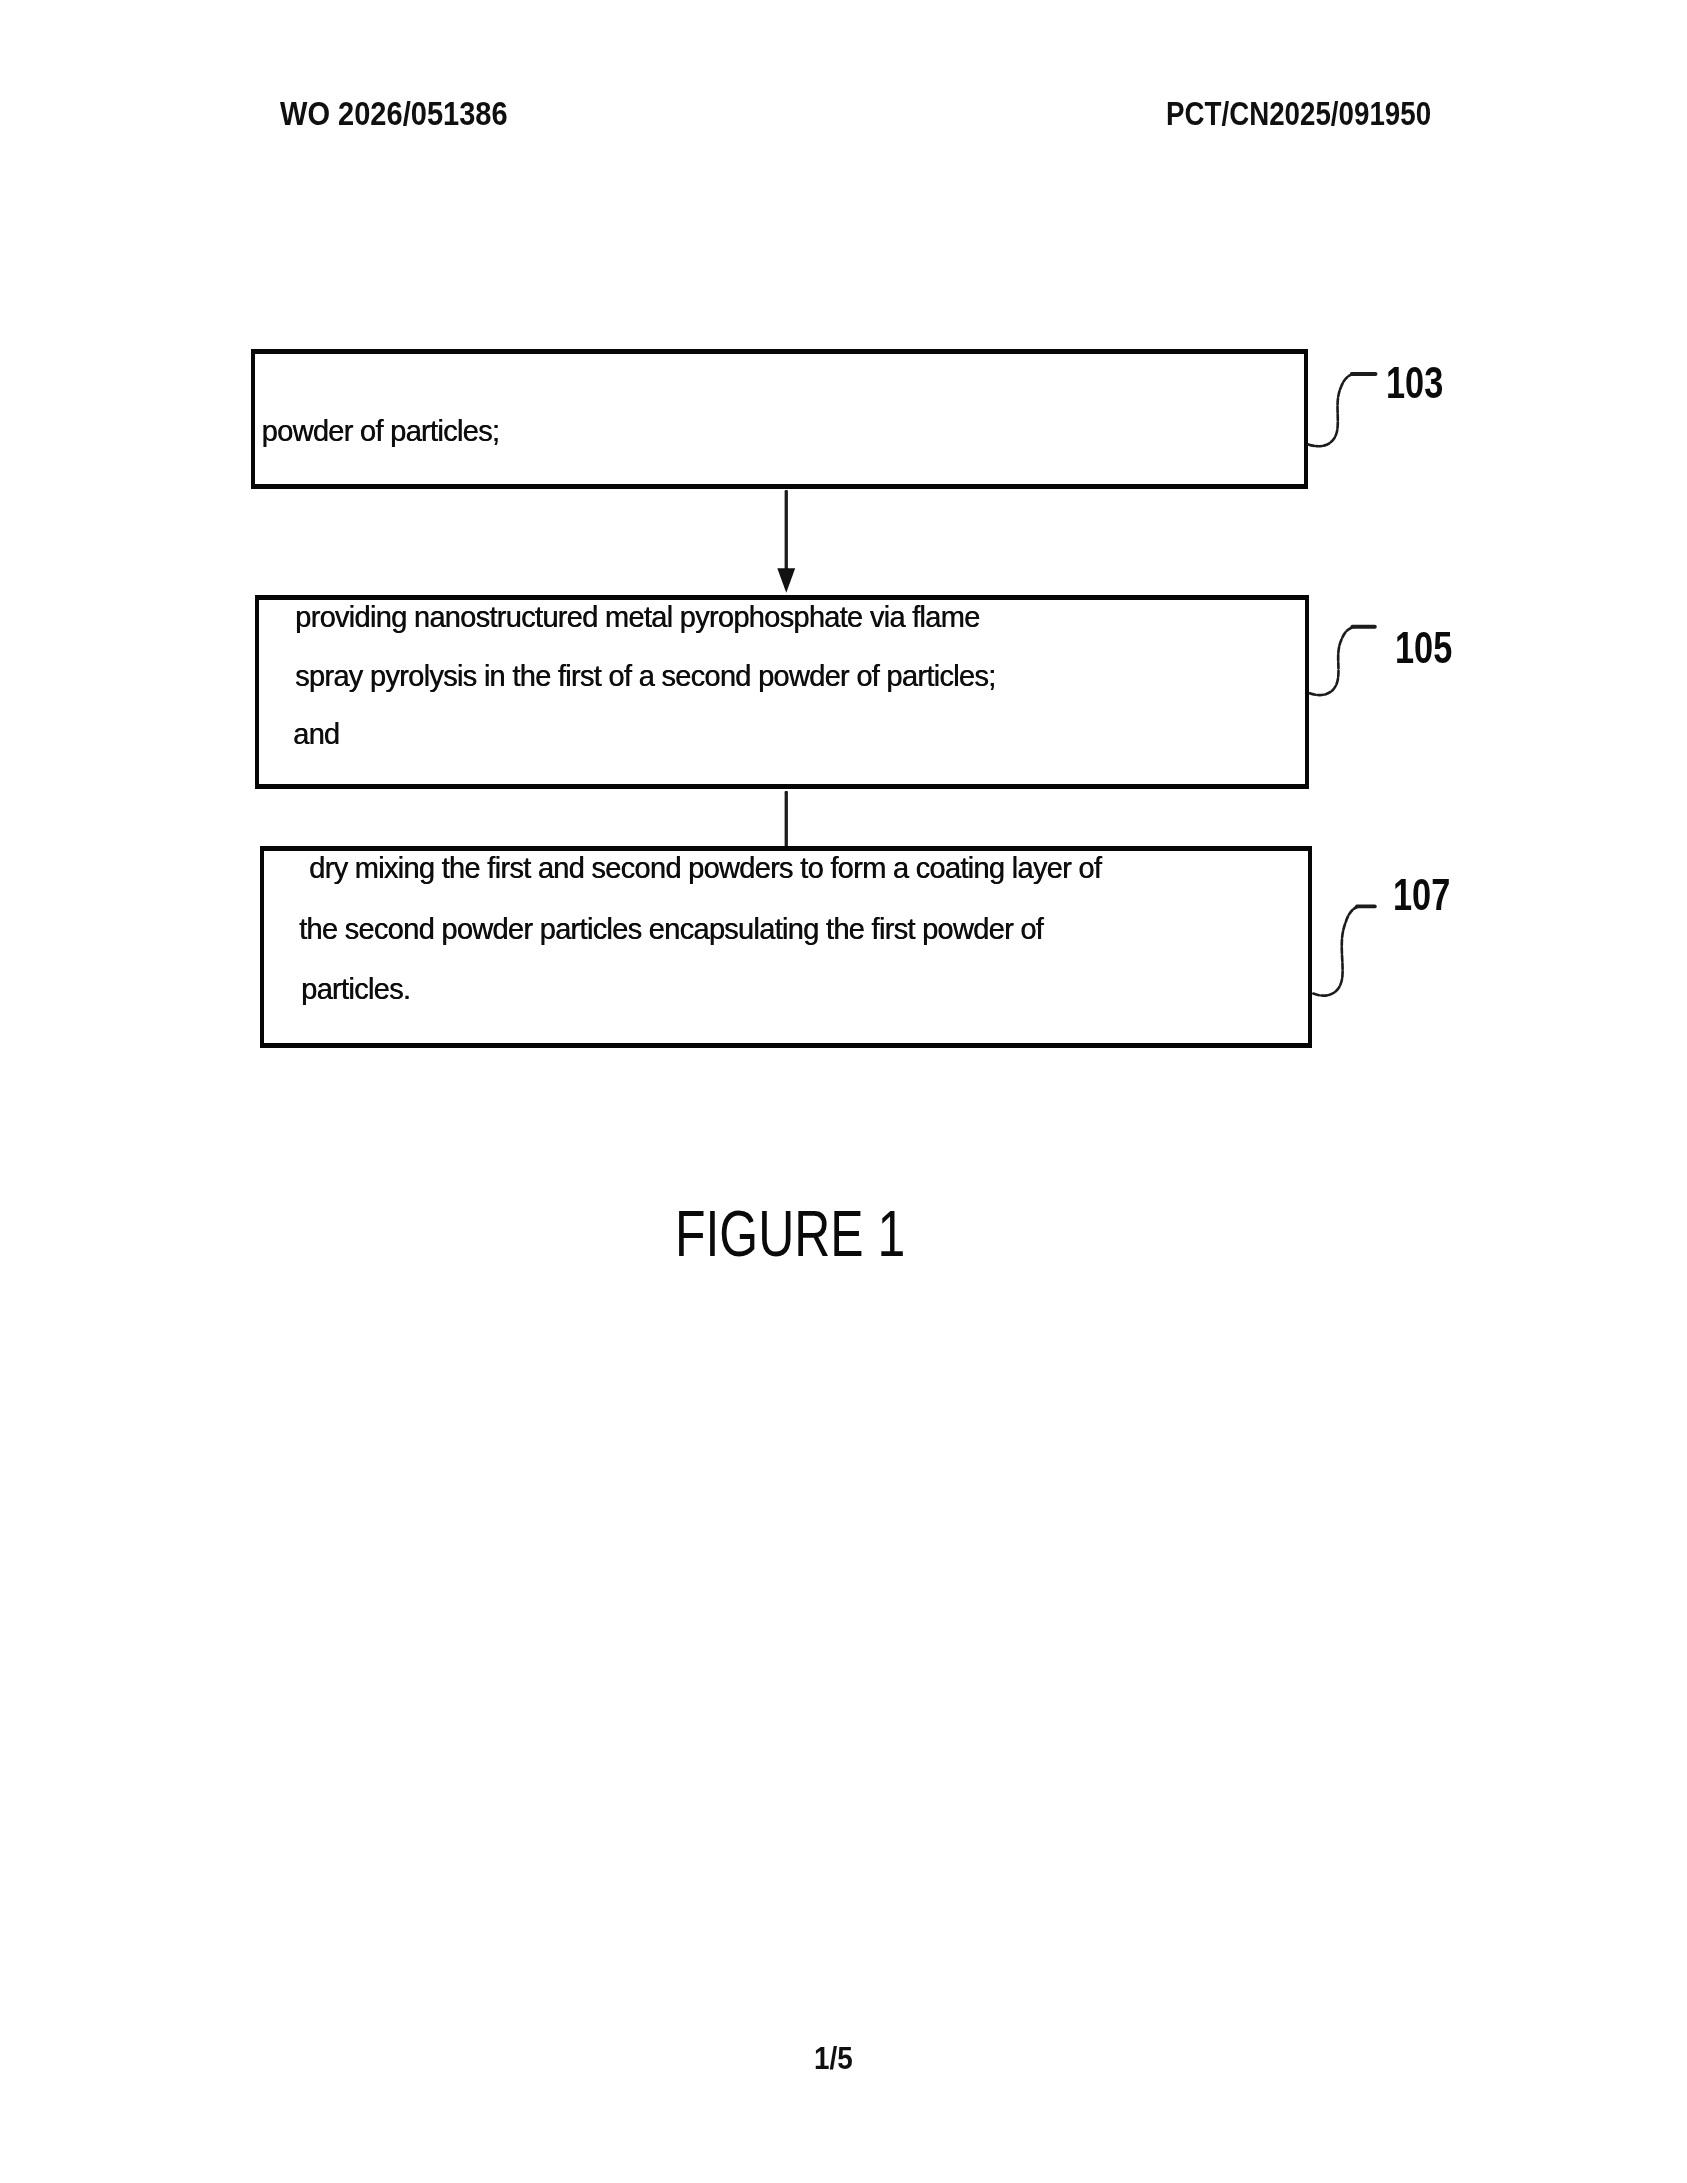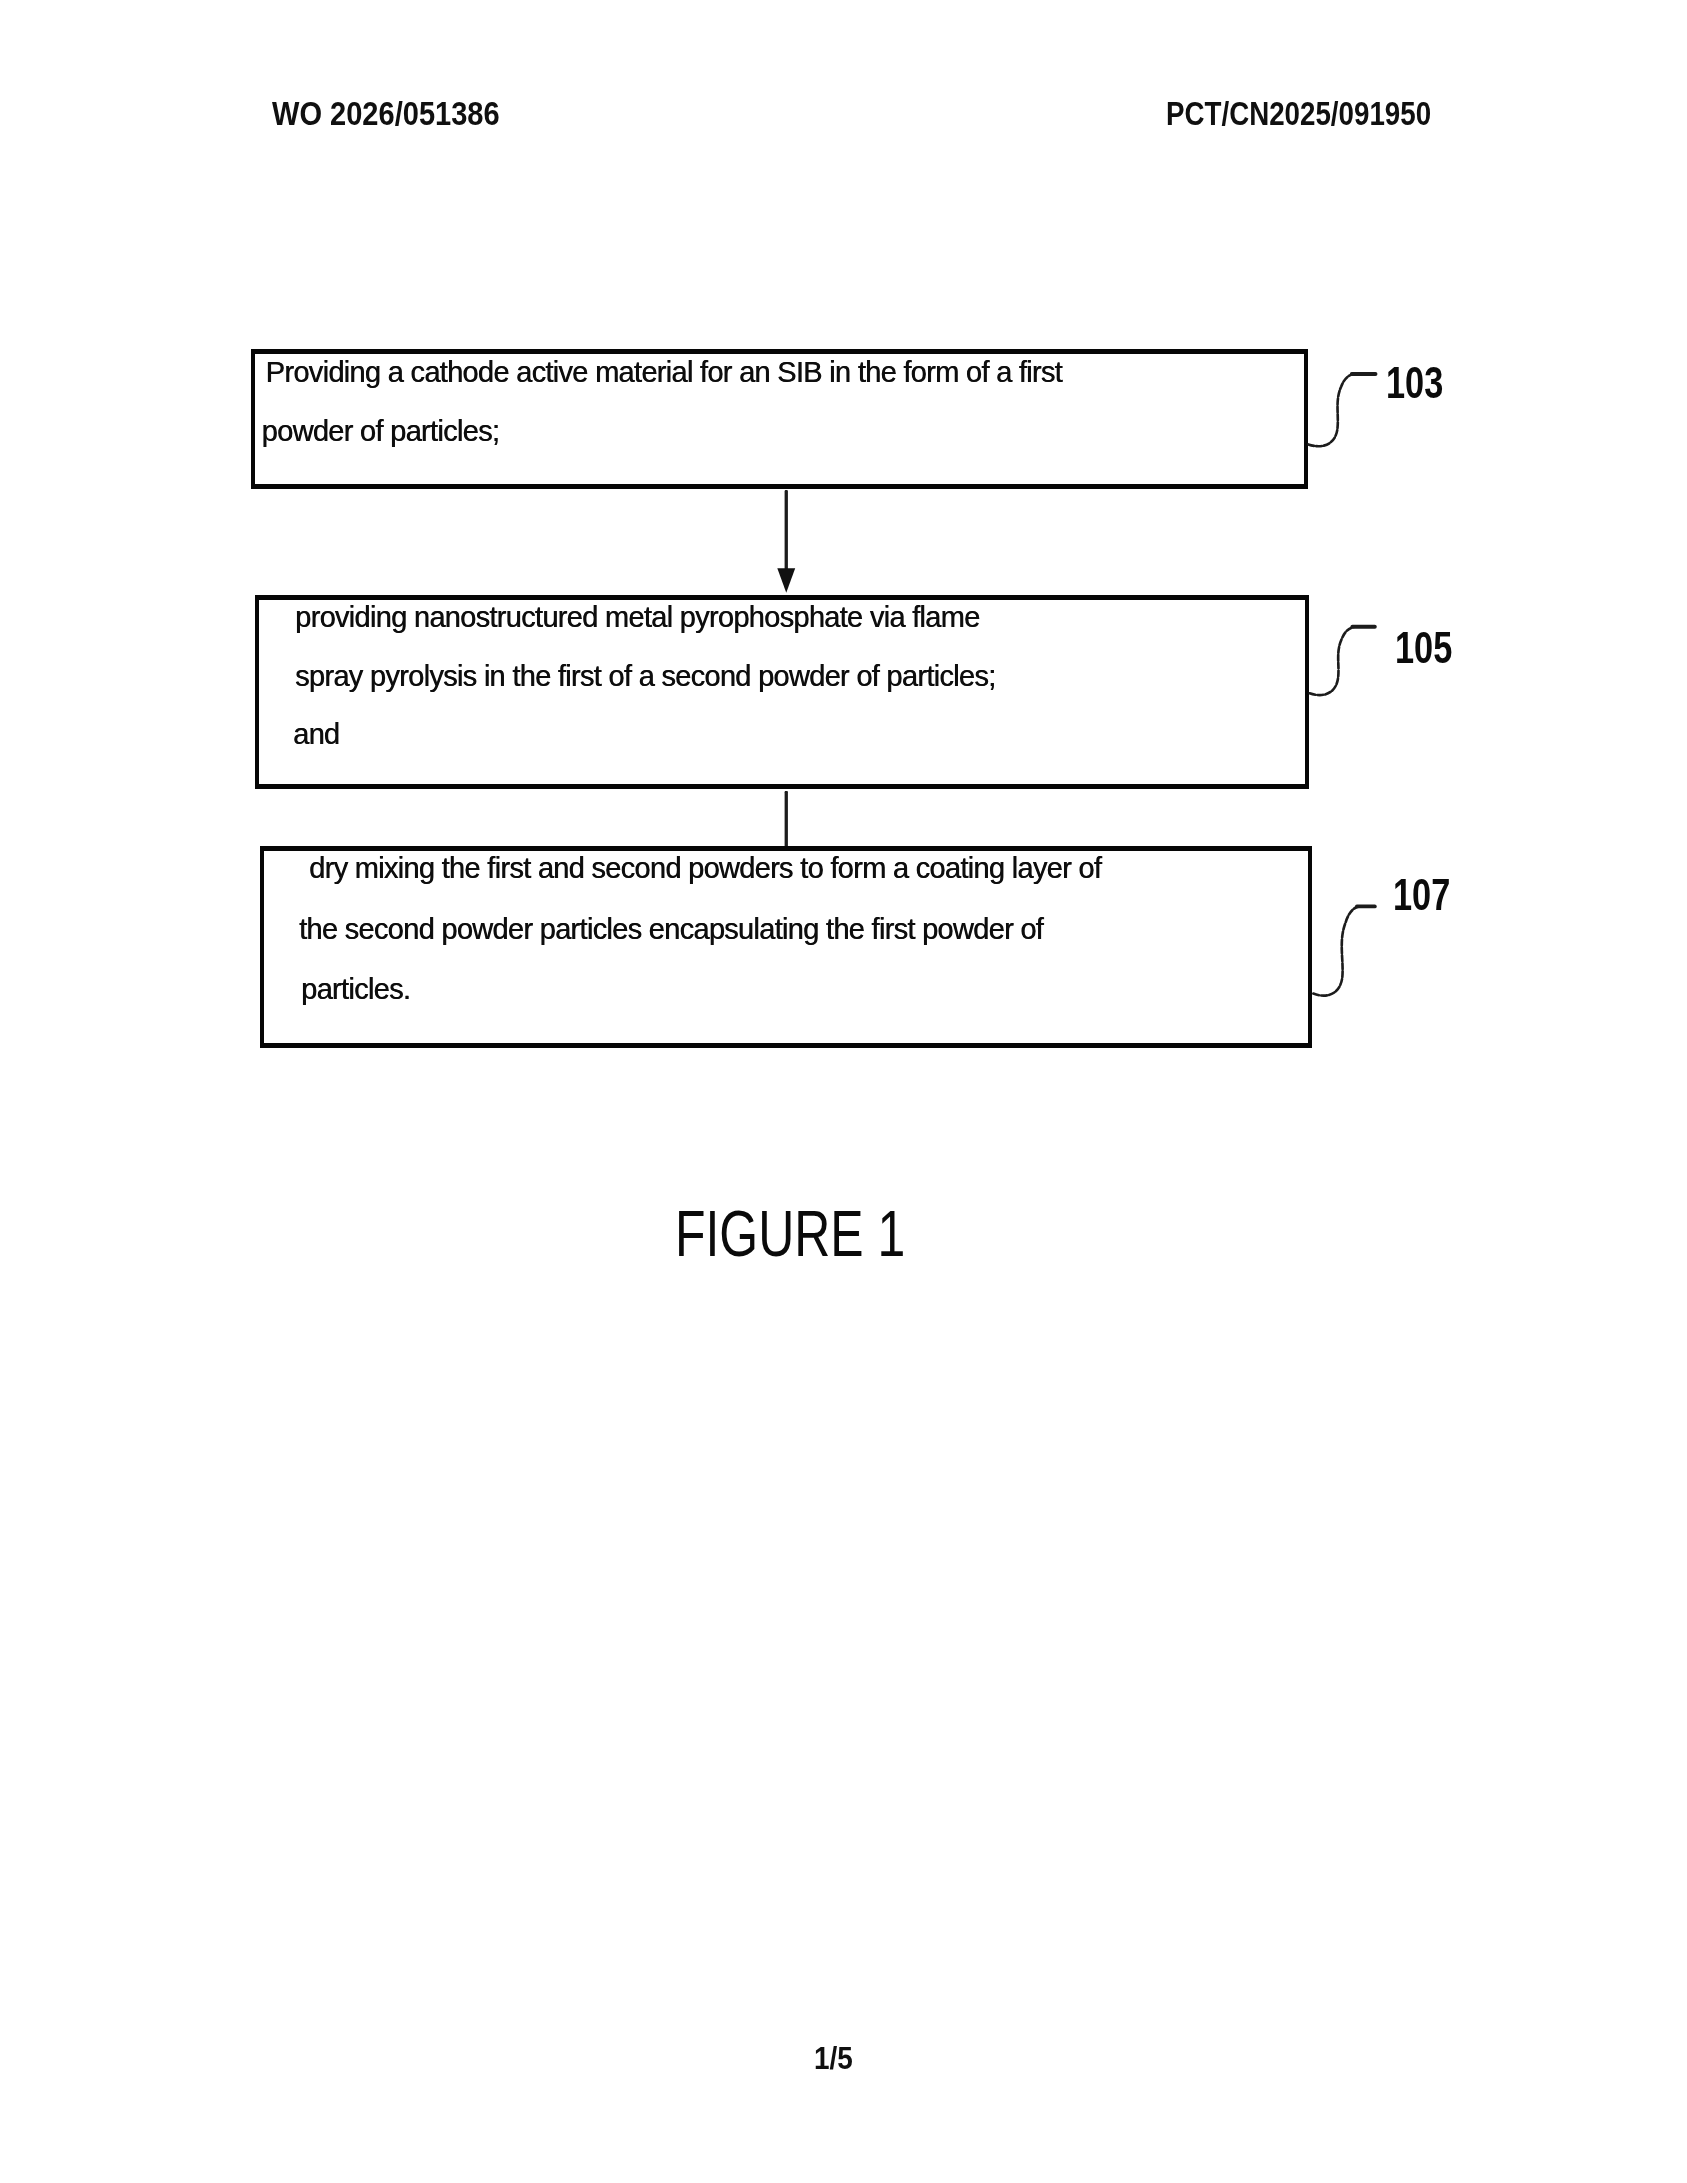--- a/index.html
+++ b/index.html
@@ -87,29 +87,28 @@
     line-height: 31px;
     color: #101010;
   }
   .pagenum .condense { transform: scaleX(0.9); }
 </style>
 </head>
 <body>
 
 <div class="page">
 
-  <div class="hdr" style="left:272px; top:97px;">
+  <div class="hdr" style="left:280px; top:97px;">
     <span class="condense">WO 2026/051386</span>
   </div>
   <div class="hdr" style="left:1166px; top:97px;">
     <span class="condense" style="transform:scaleX(0.84);">PCT/CN2025/091950</span>
   </div>
 
   <div class="flowbox" style="left:251px; top:349px; width:1057px; height:140px;">
-    <div class="boxline" style="left:10.6px; top:-2px;">Providing a cathode active material for an SIB in the form of a first</div>
     <div class="boxline" style="left:6.6px; top:57px;">powder of particles;</div>
   </div>
 
   <svg class="gfx" style="left:1307px; top:369px;" width="79" height="81" viewBox="0 0 120 122">
     <path d="M 2 114 C 26 122 43 112 46 92 C 49 70 42 48 52 26 C 57 13 64 8 72 7" stroke-width="4" stroke-dasharray="9 3"></path>
     <line x1="68" y1="7" x2="104" y2="7" stroke-width="6"></line>
   </svg>
   <div class="ref" style="left:1386px; top:361px;">
     <span class="condense">103</span>
   </div>

